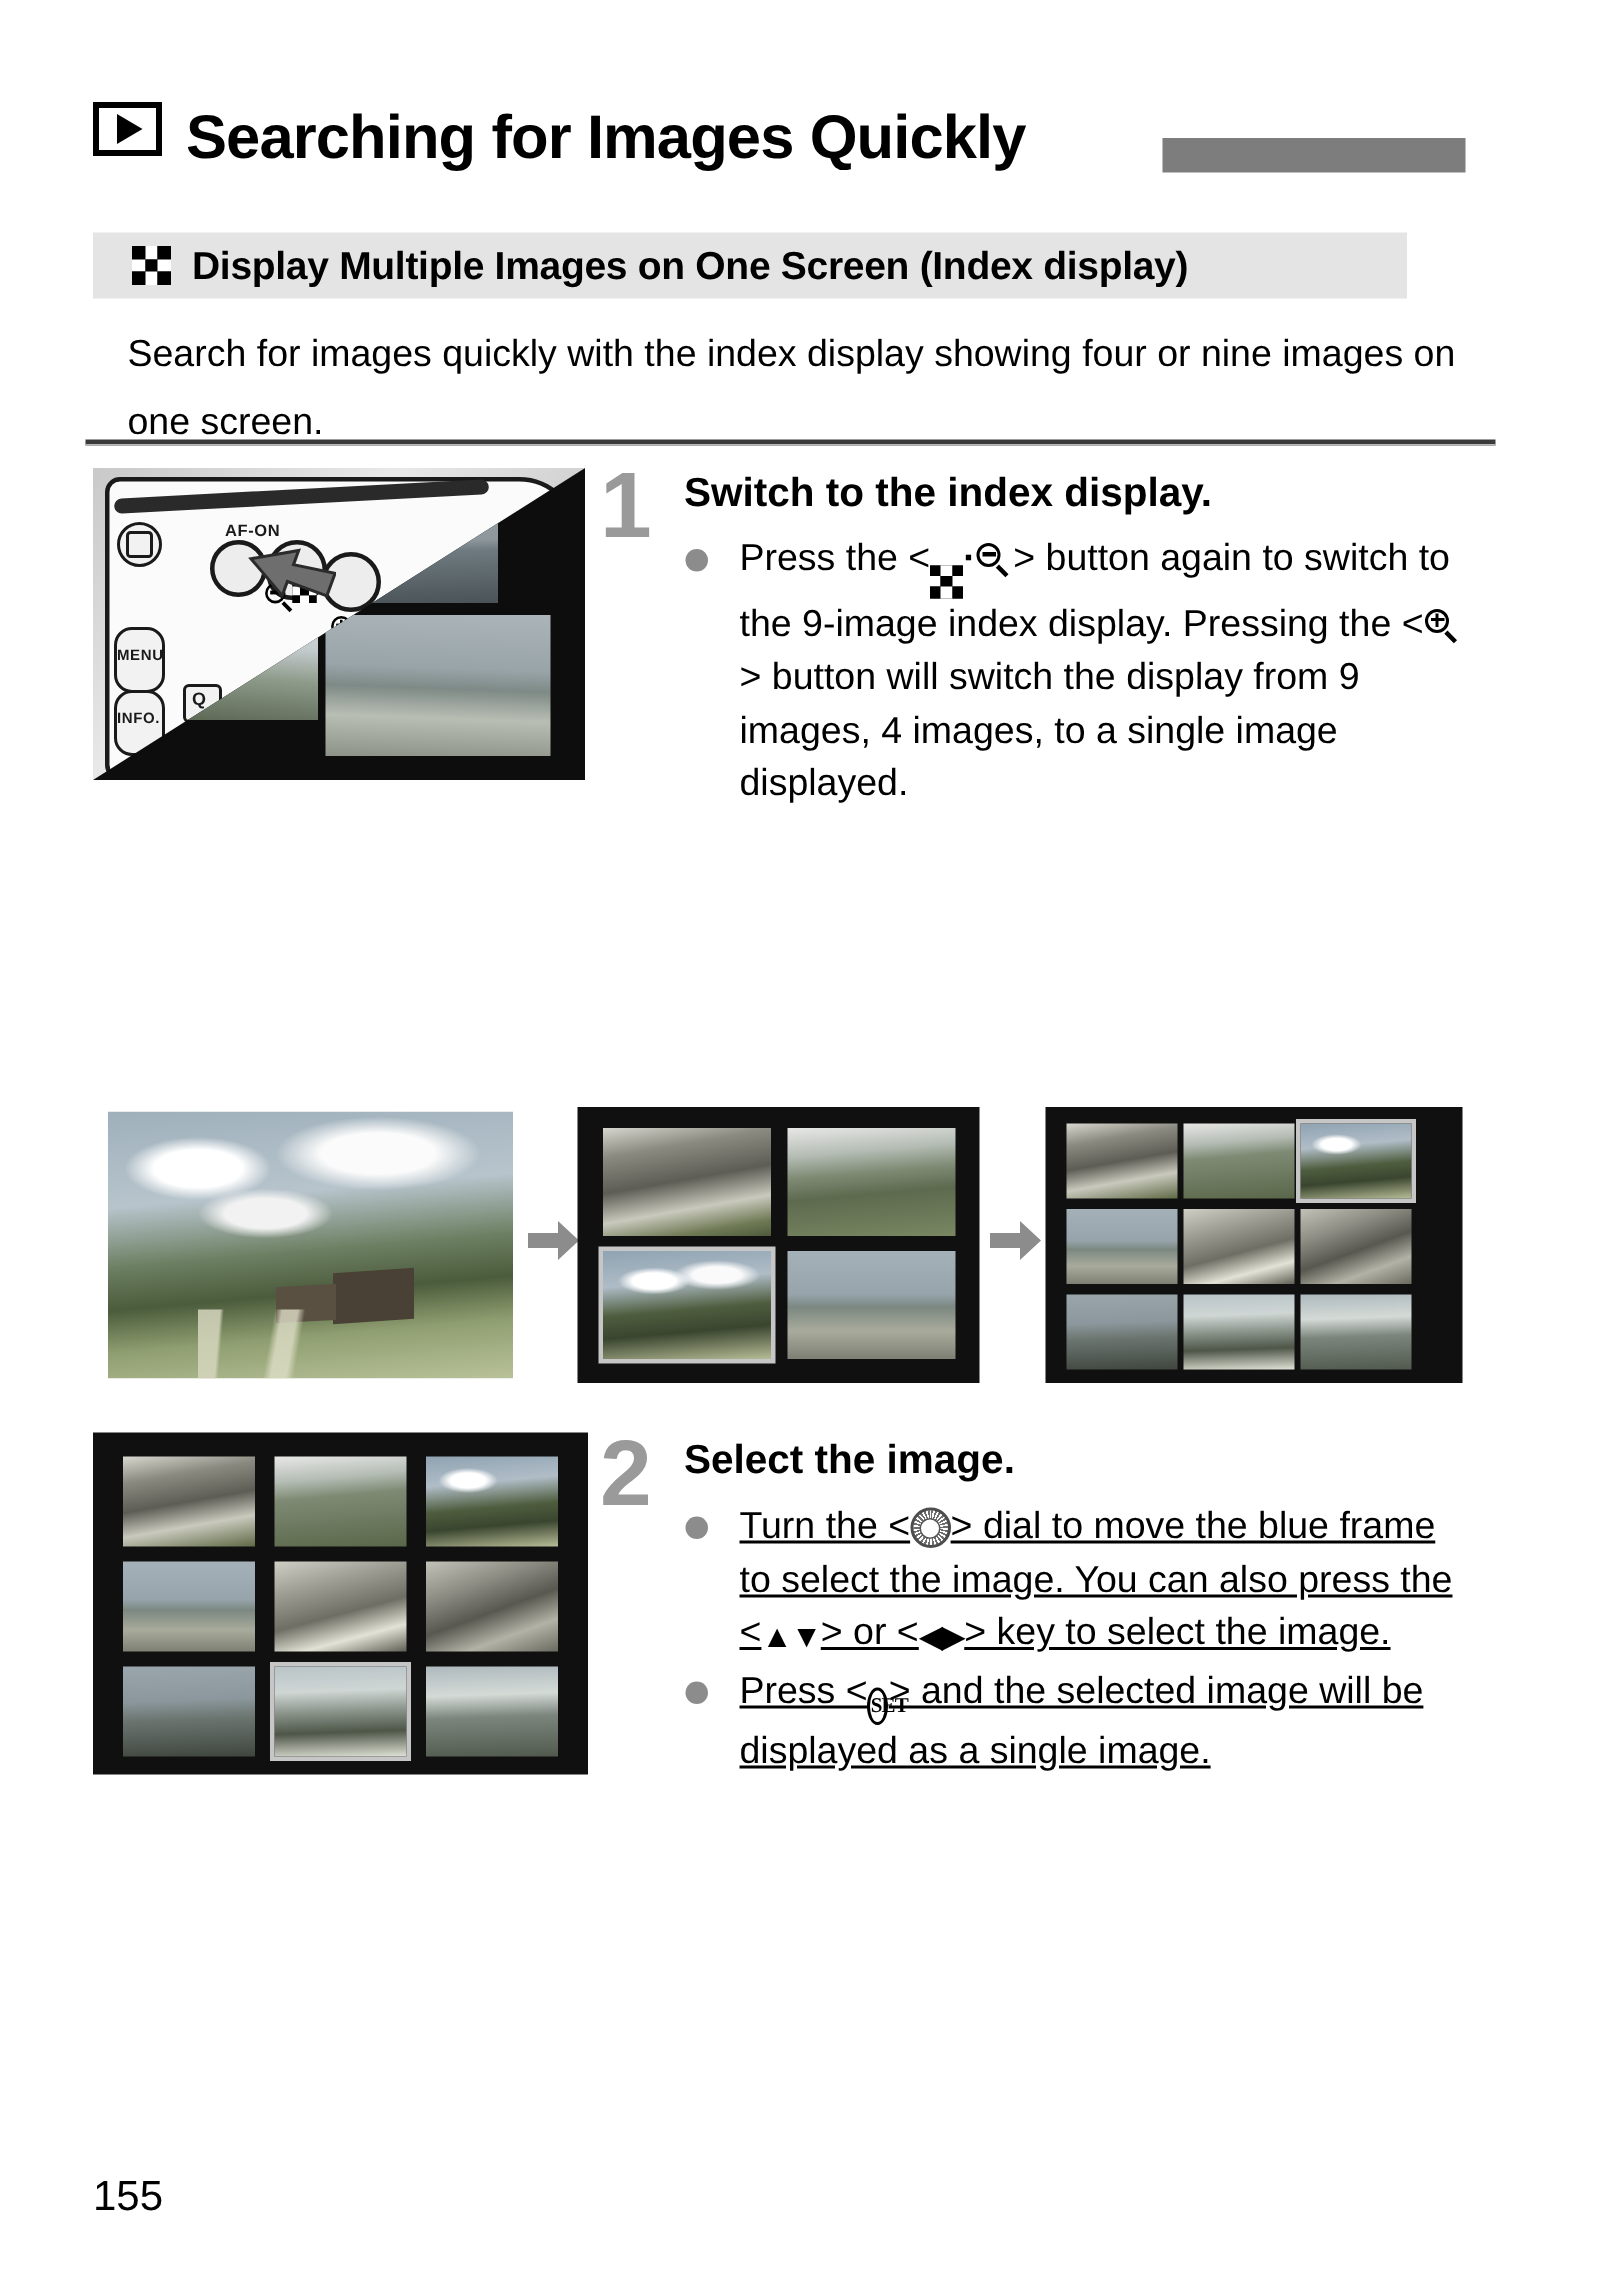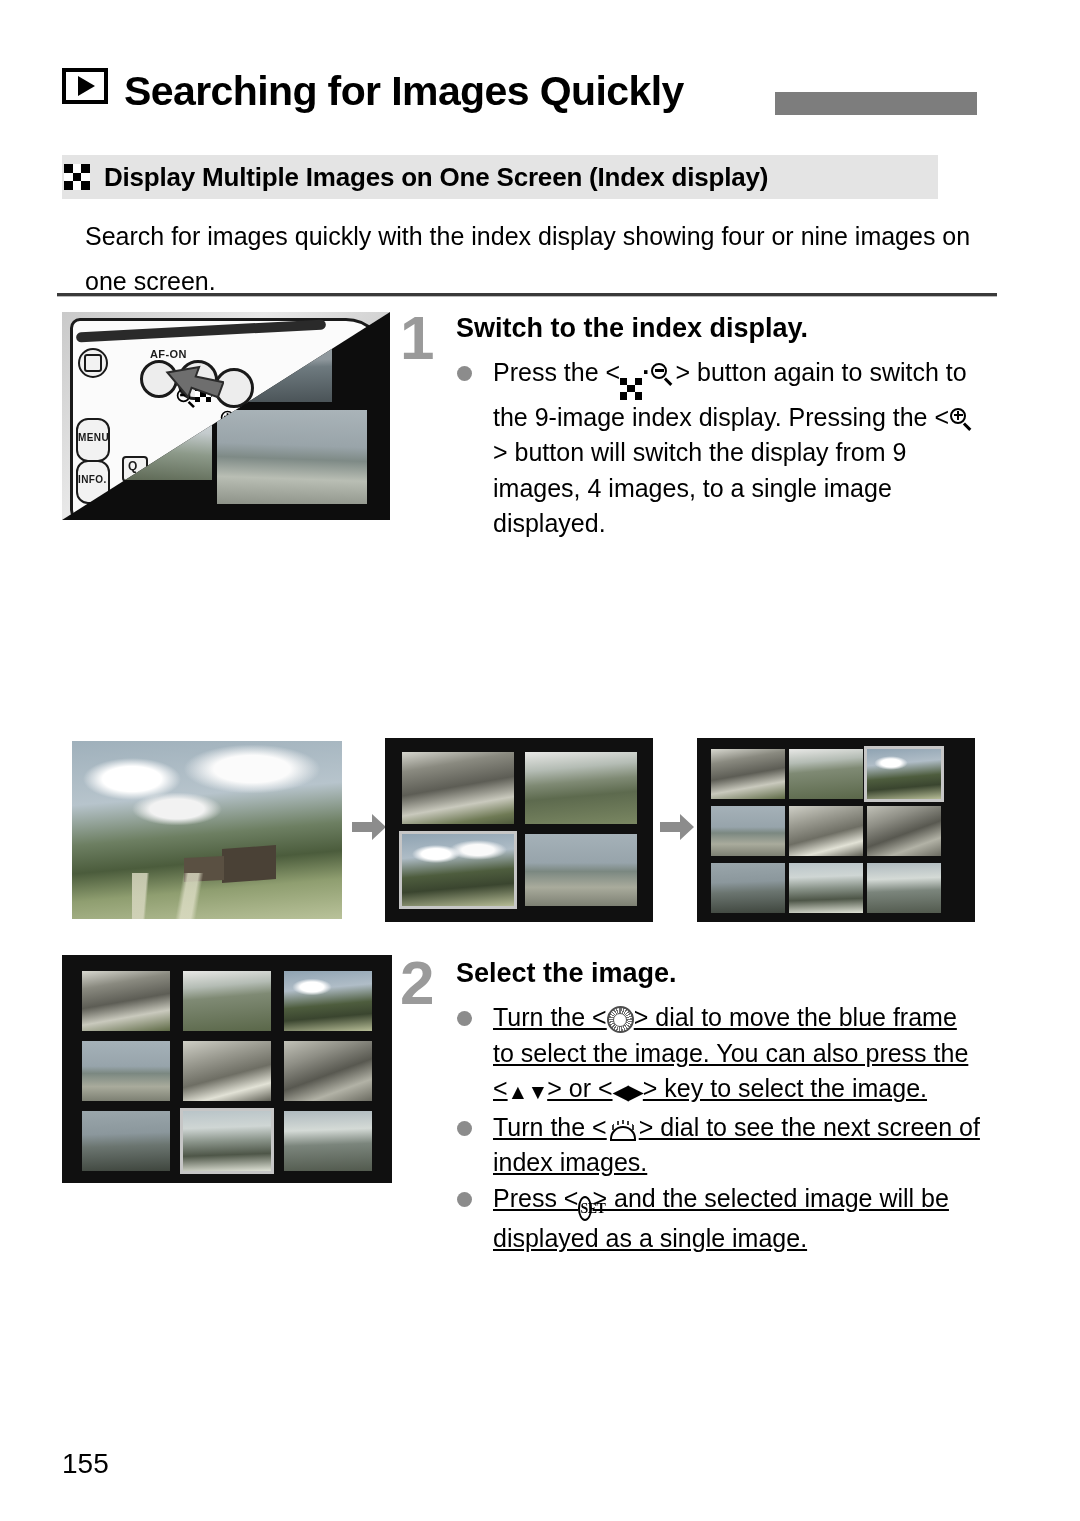--- a/index.html
+++ b/index.html
@@ -63,21 +63,21 @@
   
   .section-band {
     position: absolute;
     left: 62px;
     top: 155px;
     width: 876px;
     height: 44px;
     background: #e4e4e4;
     display: flex;
     align-items: center;
-    padding-left: 2px;
+    padding-left: 26px;
     box-sizing: border-box;
   }
   .index-icon {
     width: 26px;
     height: 26px;
     flex: none;
     margin-right: 14px;
     display: grid;
     grid-template-columns: repeat(3, 1fr);
     grid-template-rows: repeat(3, 1fr);
@@ -544,25 +544,18 @@
       </span>
     <span>Turn the
       &lt;<span class="gl-qcd"></span>&gt; dial to move the blue frame to select the image. You can also press the
       &lt;<span class="gl-updown">▲▼</span>&gt; or
       &lt;<span class="gl-leftright">◀▶</span>&gt; key to select the image.</span>
   </p>
   <p class="li">
     <span class="marker">
         <span class="dot"></span>
       </span>
-    <span>Turn the
-      &lt;<span class="gl-maindial"><span class="teeth"></span><span class="cap"></span></span>&gt; dial to see the next screen of index images.</span>
-  </p>
-  <p class="li">
-    <span class="marker">
-        <span class="dot"></span>
-      </span>
     <span>Press
       &lt;<span class="gl-set">SET</span>&gt; and the selected image will be displayed as a single image.</span>
   </p>
 </div>
 
 <div class="page-number">155</div>
 
 </body></html>

